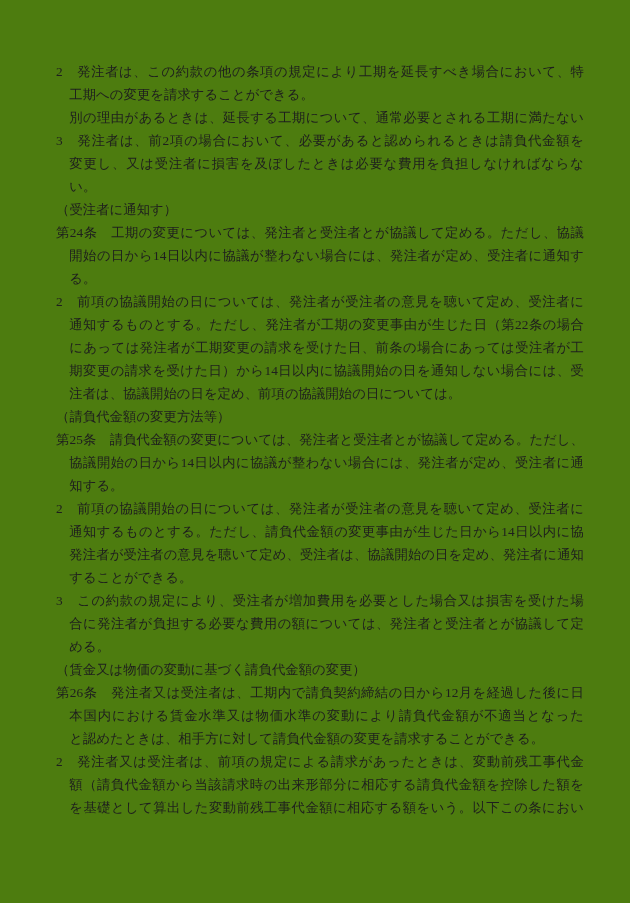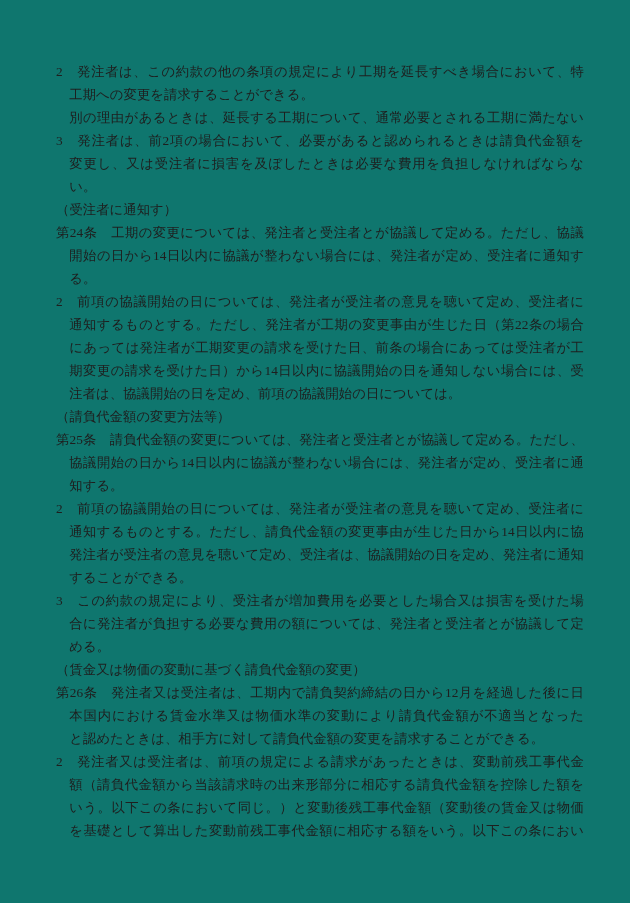--- a/index.html
+++ b/index.html
@@ -41,21 +41,21 @@
   
   .jf {
     text-align: justify;
     text-align-last: justify;
     text-justify: inter-character;
   }
 </style>
 </head>
 <body style="background: rgb(252, 252, 252);">
 
-<div class="page" style="background: #0f766e;">
+<div class="page" style="background: #4d7c0f;">
   <div class="content" style="color: rgb(30, 30, 30);">
       <div class="ln jf">2　発注者は、この約款の他の条項の規定により工期を延長すべき場合において、特</div>
       <div class="ln i1">工期への変更を請求することができる。</div>
       <div class="ln i1 jf">別の理由があるときは、延長する工期について、通常必要とされる工期に満たない</div>
       <div class="ln jf">3　発注者は、前2項の場合において、必要があると認められるときは請負代金額を</div>
       <div class="ln i1 jf">変更し、又は受注者に損害を及ぼしたときは必要な費用を負担しなければならな</div>
       <div class="ln i1">い。</div>
       <div class="ln">（受注者に通知す）</div>
       <div class="ln jf">第24条　工期の変更については、発注者と受注者とが協議して定める。ただし、協議</div>
       <div class="ln i1 jf">開始の日から14日以内に協議が整わない場合には、発注者が定め、受注者に通知す</div>
@@ -75,16 +75,15 @@
       <div class="ln i1">することができる。</div>
       <div class="ln jf">3　この約款の規定により、受注者が増加費用を必要とした場合又は損害を受けた場</div>
       <div class="ln i1 jf">合に発注者が負担する必要な費用の額については、発注者と受注者とが協議して定</div>
       <div class="ln i1">める。</div>
       <div class="ln">（賃金又は物価の変動に基づく請負代金額の変更）</div>
       <div class="ln jf">第26条　発注者又は受注者は、工期内で請負契約締結の日から12月を経過した後に日</div>
       <div class="ln i1 jf">本国内における賃金水準又は物価水準の変動により請負代金額が不適当となった</div>
       <div class="ln i1">と認めたときは、相手方に対して請負代金額の変更を請求することができる。</div>
       <div class="ln jf">2　発注者又は受注者は、前項の規定による請求があったときは、変動前残工事代金</div>
       <div class="ln i1 jf">額（請負代金額から当該請求時の出来形部分に相応する請負代金額を控除した額を</div>
-      <div class="ln i1 jf">いう。以下この条において同じ。）と変動後残工事代金額（変動後の賃金又は物価</div>
       <div class="ln i1 jf">を基礎として算出した変動前残工事代金額に相応する額をいう。以下この条におい</div>
     </div>
 </div>
 
 </body></html>

